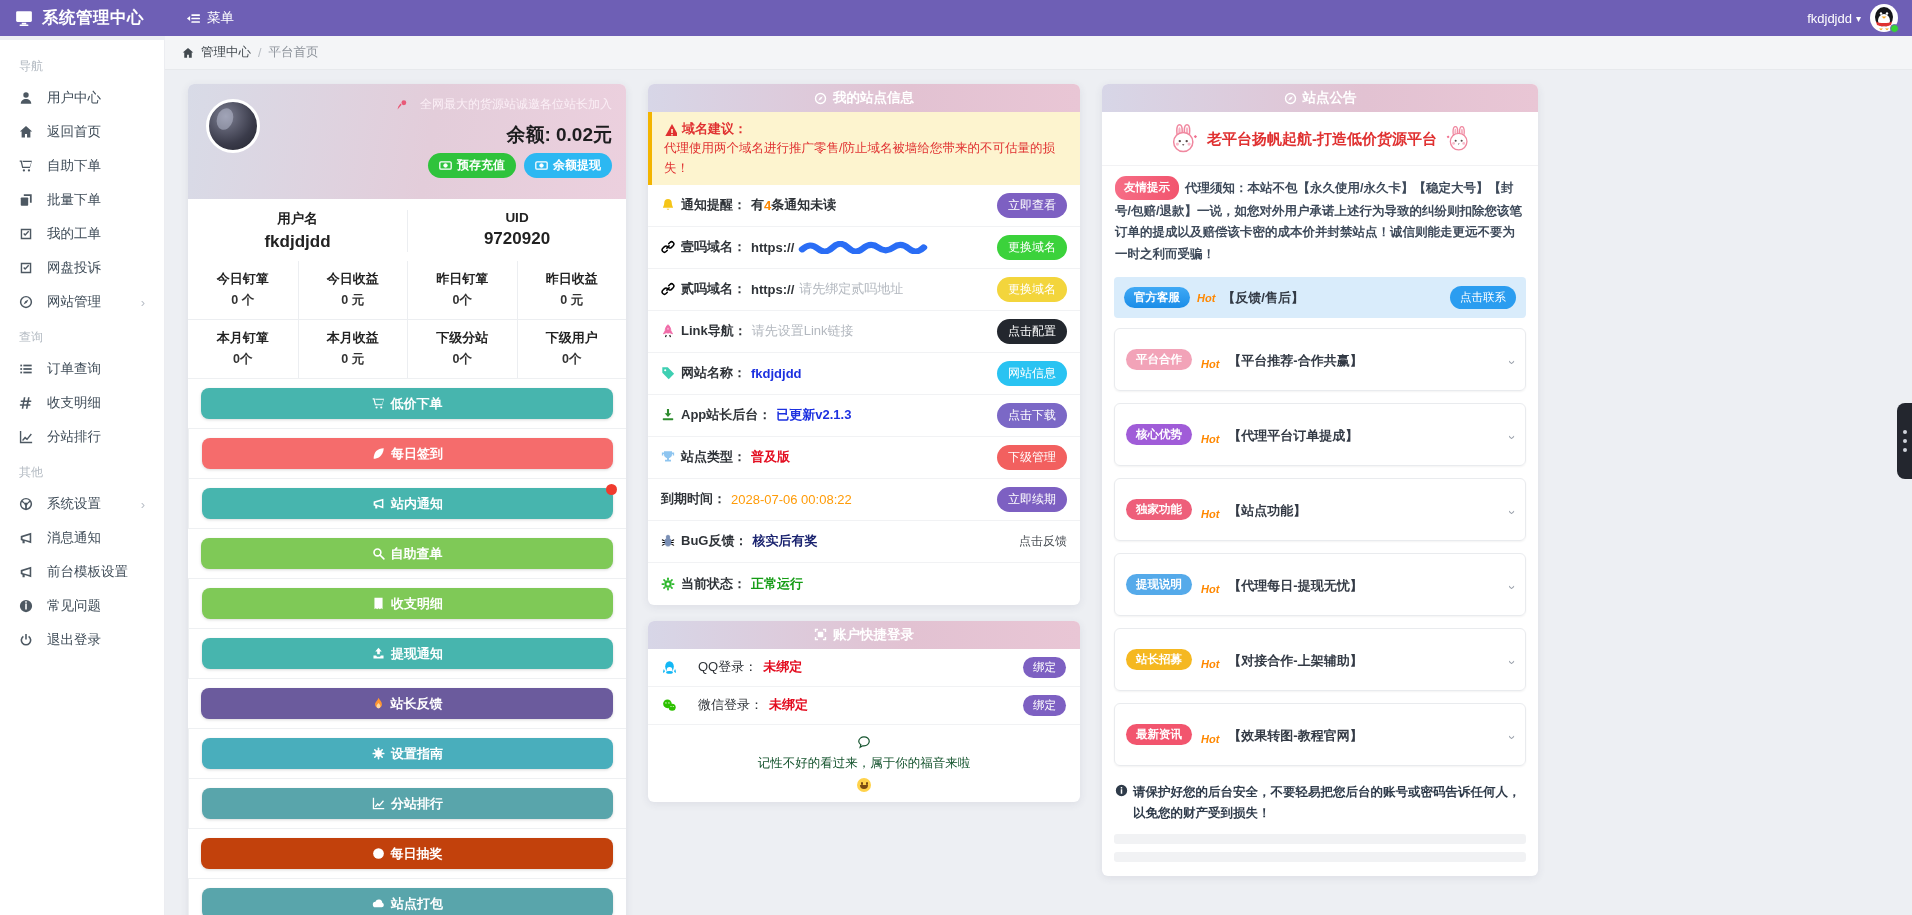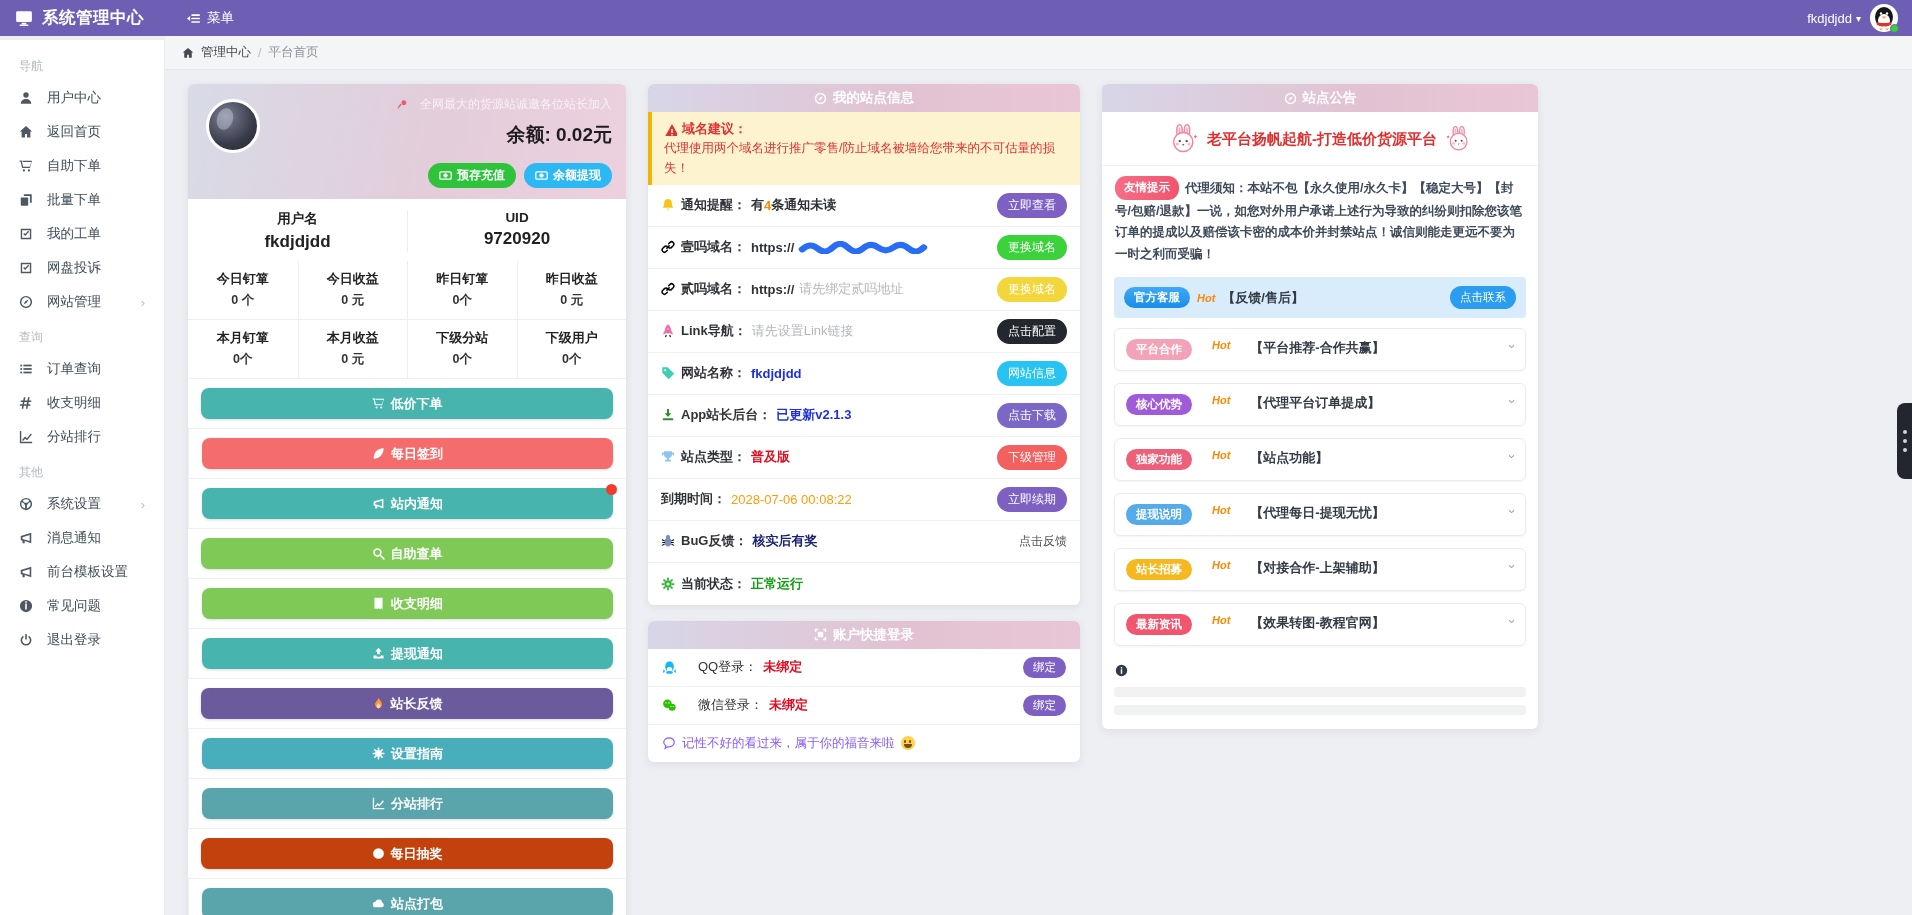--- a/index.html
+++ b/index.html
@@ -36,21 +36,21 @@
   .pheader { height:115px; background:linear-gradient(100deg,#d8dbe7 0%,#e3cdda 55%,#ecd0de 100%);
     position:relative; padding:12px 14px 0; }
   .pavatar { position:absolute; left:18px; top:15px; width:54px; height:54px; border-radius:50%;
     border:3px solid #fff; background:radial-gradient(circle at 35% 30%,#7d7f92,#3a3b4a 60%,#23242e);
     overflow:hidden; }
   .pavatar .hl { position:absolute; left:8px; top:6px; width:16px; height:22px; border-radius:50%;
     background:rgba(230,235,255,.35); transform:rotate(18deg); }
   .pright { text-align:right; }
   .marquee { font-size:12px; color:#fbeff6; display:inline-flex; align-items:center; gap:12px; }
   .balance { margin-top:7px; font-size:19px; font-weight:bold; color:#1d1d1f; }
-  .pbtns { margin-top:15px; display:flex; justify-content:flex-end; gap:8px; }
+  .pbtns { margin-top:5px; display:flex; justify-content:flex-end; gap:8px; }
   .ppill { display:inline-flex; align-items:center; gap:5px; color:#fff; font-size:12px; font-weight:bold;
     padding:4px 11px; border-radius:14px; border:none; cursor:pointer; }
   .ppill.green { background:#2fc33c; } .ppill.blue { background:#2cb8f2; }
   .duo { display:grid; grid-template-columns:1fr 1fr; text-align:center; padding:11px 0 9px; }
   .duo > div + div { border-left:1px solid #eceef1; }
   .duo .lab { font-size:13.5px; font-weight:bold; color:#222; }
   .duo .val { font-size:17px; font-weight:bold; color:#222; margin-top:4px; }
   .sgrid { display:grid; grid-template-columns:repeat(4,1fr); text-align:center; }
   .scell { padding:9px 0 10px; } .scell + .scell { border-left:1px solid #eceef1; }
   .sgrid.rowb { border-bottom:1px solid #eceef1; }
@@ -85,37 +85,37 @@
   .v-dark{color:#2f3338;font-weight:bold}.hl4{color:#ff8800;font-weight:bold}
   .pill { margin-left:auto; padding:4px 11px; border-radius:14px; color:#fff; font-size:12px;
     border:none; cursor:pointer; white-space:nowrap; font-family:inherit; }
   .p-purple{background:#7d60c2}.p-green{background:#3bd23b}.p-yellow{background:#f3d53c}
   .p-black{background:#23272e}.p-cyan{background:#29c3f2}.p-violet{background:#7b68c6}.p-red{background:#f2605f}
   .plain-act { margin-left:auto; color:#4a4f55; font-size:12px; cursor:pointer; }
   .scribble { margin-left:4px; }
   
   .ql-row { display:flex; align-items:center; height:38px; padding:0 14px; border-bottom:1px solid #f1f2f4; font-size:13px; }
   .ql-row .lab { color:#2f3338; margin-left:21px; }
-  .ql-foot { display:flex; align-items:center; gap:6px; padding:10px 14px; font-size:12.5px; color:#8b5cf6; }
+  .ql-foot { display:flex; align-items:center; gap:6px; padding:10px 14px; font-size:12.5px; color:#14532d;flex-direction:column; }
   .bind-pill { margin-left:auto; background:#7d60c2; color:#fff; font-size:11.5px; padding:3px 10px;
     border-radius:12px; border:none; cursor:pointer; font-family:inherit; }
   
   .headline { padding:12px 10px 11px; display:flex; align-items:center; justify-content:center; gap:8px;
     border-bottom:1px solid #f2f2f4; }
   .headline .txt { color:#e03131; font-weight:bold; font-size:15px; }
   .notice { padding:11px 13px 9px; font-size:12.5px; line-height:1.72; font-weight:bold; color:#3e4a5a; }
   .fbadge { display:inline-block; background:linear-gradient(90deg,#f66d86,#f2556e); color:#fff;
     font-size:11.5px; padding:2px 9px; border-radius:11px; margin-right:6px; transform:translateY(-1px); }
   .svc-row { margin:3px 12px 10px; background:#d9ecfb; border-radius:4px; padding:9px 10px;
     display:flex; align-items:center; gap:7px; font-size:13px; }
   .svc-row .txt { font-weight:bold; color:#333a45; }
   .svc-btn { margin-left:auto; background:#2b9df0; color:#fff; border:none; border-radius:13px;
     font-size:11.5px; padding:4px 10px; cursor:pointer; font-family:inherit; }
-  .acc { margin:0 12px 12px; border:1px solid #e9ebee; border-radius:6px; padding:10px 11px;
-    display:flex; align-items:flex-start; gap:20px; font-size:13px; box-shadow:0 1px 2px rgba(0,0,0,.05); cursor:pointer; }
+  .acc { margin:0 12px 12px; border:1px solid #e9ebee; border-radius:6px; padding:20px 11px;
+    display:flex; align-items:flex-end; gap:9px; font-size:13px; box-shadow:0 1px 2px rgba(0,0,0,.05); cursor:pointer; }
   .acc .txt { font-weight:bold; color:#333a45; }
   .acc .achev { margin-left:auto; color:#9aa1ab; font-size:13px; display:inline-block; transform:rotate(90deg); }
   .abadge { padding:3px 10px; border-radius:12px; color:#fff; font-size:11.5px; font-weight:bold; white-space:nowrap; }
   .b-blue{background:linear-gradient(180deg,#3fa9f5,#1b8de8)}.b-pink{background:#f2a3b8}
   .b-purple{background:#a05cd8}.b-rose{background:#ee5f7a}.b-sky{background:#55aaea}
   .b-amber{background:#f5b821}.b-crimson{background:#f2556e}
   .hot { color:#ff8800; font-size:11px; font-weight:bold; font-style:italic; }
   .ann-foot { padding:4px 13px 10px; font-size:12.5px; font-weight:bold; color:#2f3b4a; line-height:1.65;
     display:flex; gap:5px; }
   .stripe { height:10px; background:#f1f2f4; border-radius:3px; margin:0 12px 8px; }
@@ -993,20 +993,21 @@
         <span class="txt">【效果转图-教程官网】</span>
         <span class="achev">›</span>
       </div>
 
       <div class="ann-foot">
         <span class="ic" style="margin-top:2px">
             <svg width="13" height="13" fill="#2f3b4a">
               <use href="#i-iinfo"></use>
             </svg>
           </span>
+        <span>请保护好您的后台安全，不要轻易把您后台的账号或密码告诉任何人，以免您的财产受到损失！</span>
       </div>
       <div class="stripe"></div>
       <div class="stripe last"></div>
     </section>
   </div>
 </div>
 
 <div class="drawer">
     <i></i>
     <i></i>

